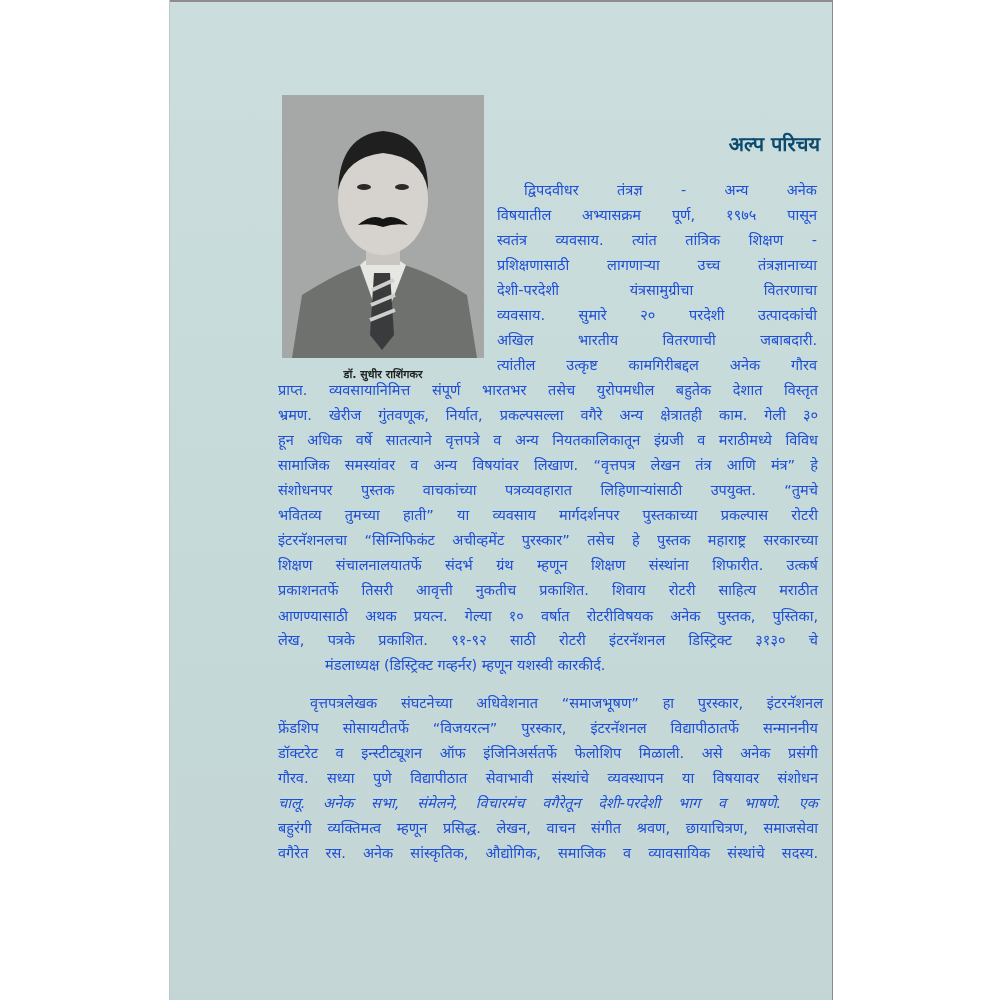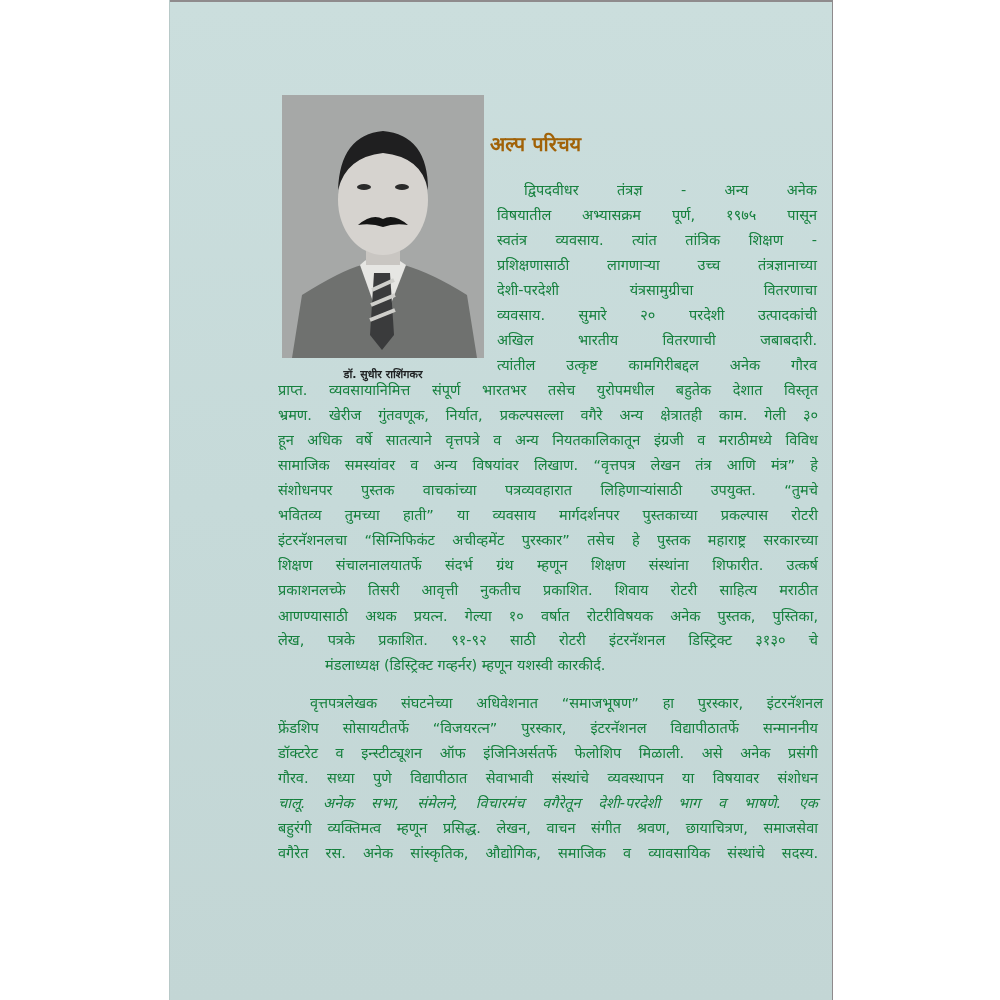--- a/index.html
+++ b/index.html
@@ -20,24 +20,24 @@
       background: linear-gradient(180deg, #a7a9a8 0%, #9c9e9d 100%);
       overflow: hidden;
     }
     .photo svg { width: 100%; height: 100%; display: block; }
     .caption {
       position: absolute; left: 282px; top: 366px; width: 202px;
       text-align: center; font-size: 11px; font-weight: bold; color: #1d2021;
     }
     .title {
       position: absolute; left: 490px; top: 130px; width: 330px;
-      text-align: left; font-size: 20px; font-weight: bold; color: #a16207;
+      text-align: right; font-size: 20px; font-weight: bold; color: #0c4a6e;
     }
     .line {
-      position: absolute; font-size: 14.5px; color: #15803d;
+      position: absolute; font-size: 14.5px; color: #1d4ed8;
       white-space: nowrap; line-height: 20px;
       text-align: justify; text-align-last: justify;
     }
     .col-right { left: 497px; width: 320px; }
     .col-full  { left: 278px; width: 540px; }
     .indent    { left: 310px; width: 513px; }
     .last      { text-align-last: left; }
   </style>
 </head>
 <body>
@@ -81,21 +81,21 @@
 <div class="line col-right" style="top:355px;">त्यांतील उत्कृष्ट कामगिरीबद्दल अनेक गौरव</div>
 
 <div class="line col-full" style="top:380px;">प्राप्त. व्यवसायानिमित्त संपूर्ण भारतभर तसेच युरोपमधील बहुतेक  देशात विस्तृत</div>
 <div class="line col-full" style="top:405px;">भ्रमण. खेरीज गुंतवणूक, निर्यात, प्रकल्पसल्ला वगैरे अन्य क्षेत्रातही काम. गेली ३०</div>
 <div class="line col-full" style="top:430px;">हून अधिक वर्षे सातत्याने वृत्तपत्रे व अन्य नियतकालिकातून इंग्रजी व मराठीमध्ये विविध</div>
 <div class="line col-full" style="top:455px;">सामाजिक समस्यांवर व अन्य विषयांवर लिखाण. “वृत्तपत्र लेखन तंत्र आणि मंत्र” हे</div>
 <div class="line col-full" style="top:480px;">संशोधनपर पुस्तक वाचकांच्या पत्रव्यवहारात लिहिणाऱ्यांसाठी उपयुक्त. “तुमचे</div>
 <div class="line col-full" style="top:505px;">भवितव्य तुमच्या हाती” या व्यवसाय मार्गदर्शनपर पुस्तकाच्या प्रकल्पास रोटरी</div>
 <div class="line col-full" style="top:530px;">इंटरनॅशनलचा “सिग्निफिकंट अचीव्हमेंट पुरस्कार” तसेच हे पुस्तक महाराष्ट्र सरकारच्या</div>
 <div class="line col-full" style="top:555px;">शिक्षण संचालनालयातर्फे संदर्भ ग्रंथ म्हणून शिक्षण संस्थांना शिफारीत. उत्कर्ष</div>
-<div class="line col-full" style="top:580px;">प्रकाशनलच्फे तिसरी आवृत्ती नुकतीच प्रकाशित. शिवाय रोटरी साहित्य मराठीत</div>
+<div class="line col-full" style="top:580px;">प्रकाशनतर्फे तिसरी आवृत्ती नुकतीच प्रकाशित. शिवाय रोटरी साहित्य मराठीत</div>
 <div class="line col-full" style="top:606px;">आणण्यासाठी अथक प्रयत्न. गेल्या १० वर्षात रोटरीविषयक अनेक पुस्तक, पुस्तिका,</div>
 <div class="line col-full" style="top:630px;">लेख, पत्रके प्रकाशित. ९१-९२ साठी रोटरी इंटरनॅशनल डिस्ट्रिक्ट ३१३० चे</div>
 <div class="line col-full last" style="top:655px;margin-left:47px;">मंडलाध्यक्ष (डिस्ट्रिक्ट गव्हर्नर) म्हणून यशस्वी कारकीर्द.</div>
 
 <div class="line indent" style="top:693px;">वृत्तपत्रलेखक संघटनेच्या अधिवेशनात “समाजभूषण” हा पुरस्कार, इंटरनॅशनल</div>
 <div class="line col-full" style="top:718px;">फ्रेंडशिप सोसायटीतर्फे “विजयरत्न” पुरस्कार, इंटरनॅशनल विद्यापीठातर्फे सन्माननीय</div>
 <div class="line col-full" style="top:743px;">डॉक्टरेट व इन्स्टीट्यूशन ऑफ इंजिनिअर्सतर्फे फेलोशिप मिळाली. असे अनेक प्रसंगी</div>
 <div class="line col-full" style="top:768px;">गौरव. सध्या पुणे विद्यापीठात सेवाभावी संस्थांचे व्यवस्थापन या विषयावर संशोधन</div>
 <div class="line col-full" style="top:793px;font-style:italic;">चालू. अनेक सभा, संमेलने, विचारमंच वगैरेतून देशी-परदेशी भाग व भाषणे. एक</div>
 <div class="line col-full" style="top:818px;">बहुरंगी व्यक्तिमत्व म्हणून प्रसिद्ध. लेखन, वाचन संगीत श्रवण, छायाचित्रण, समाजसेवा</div>

